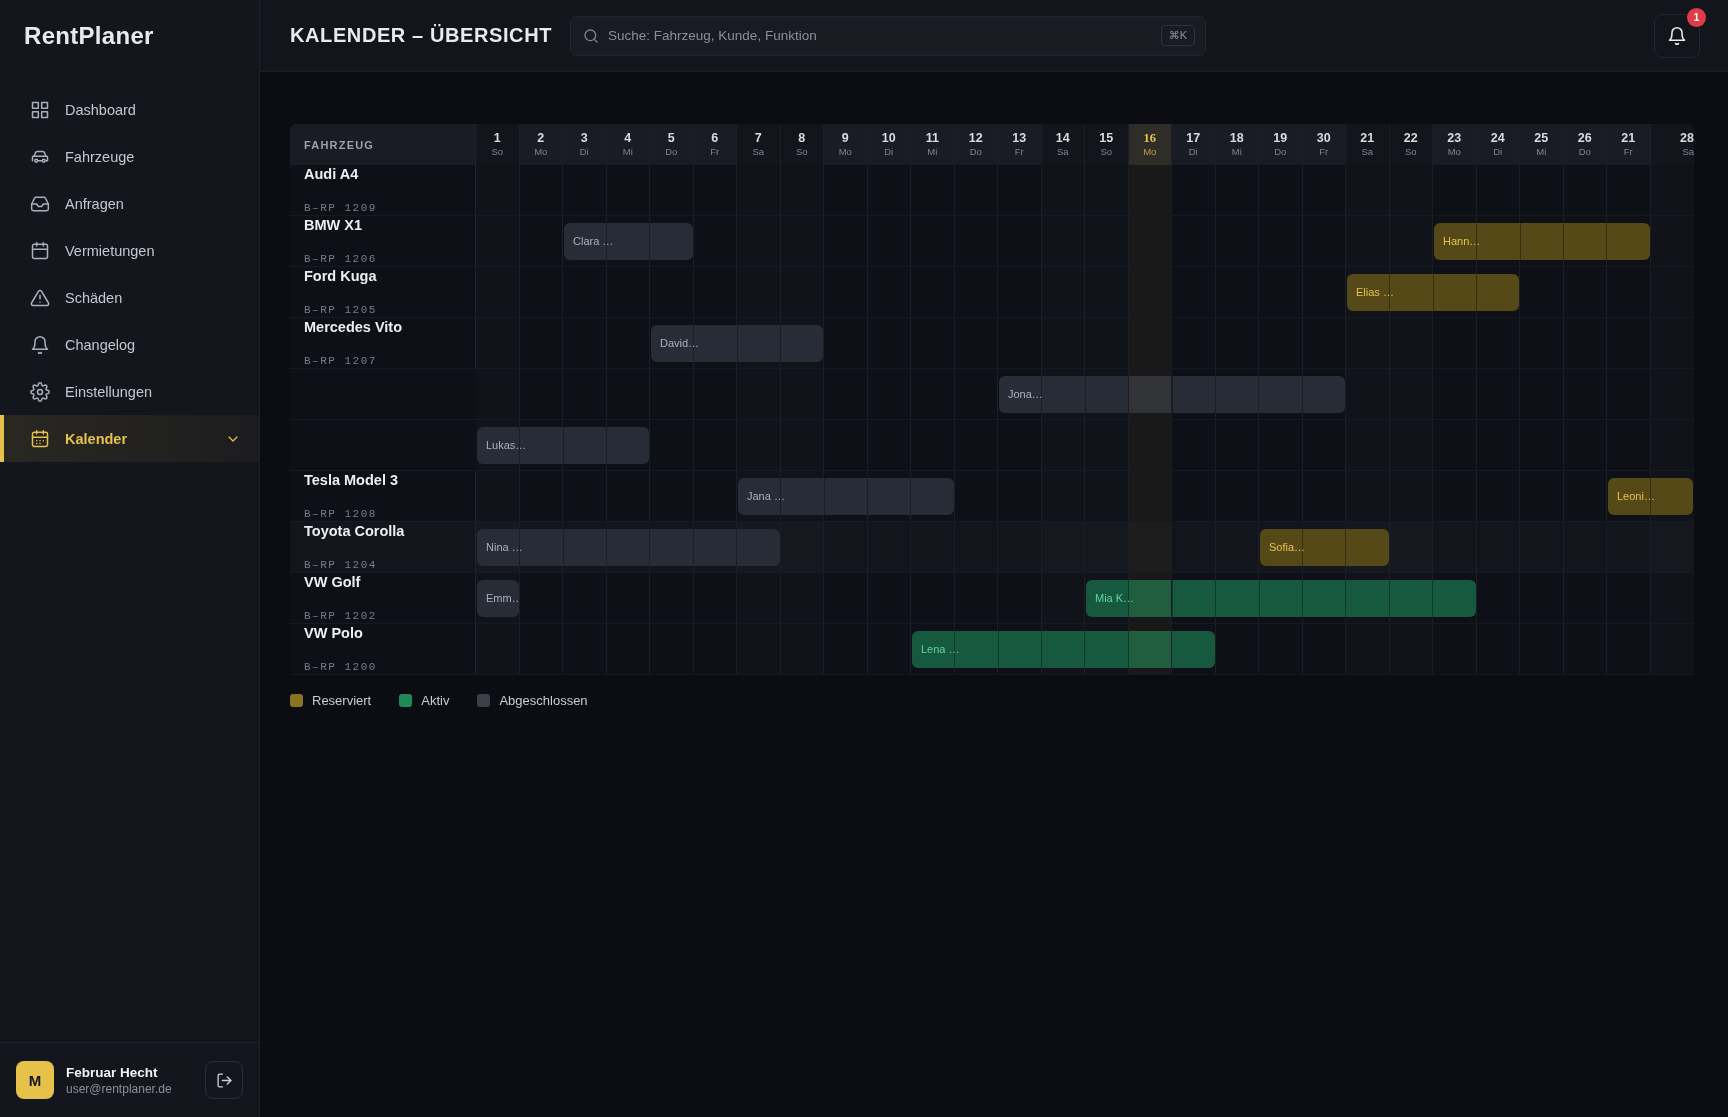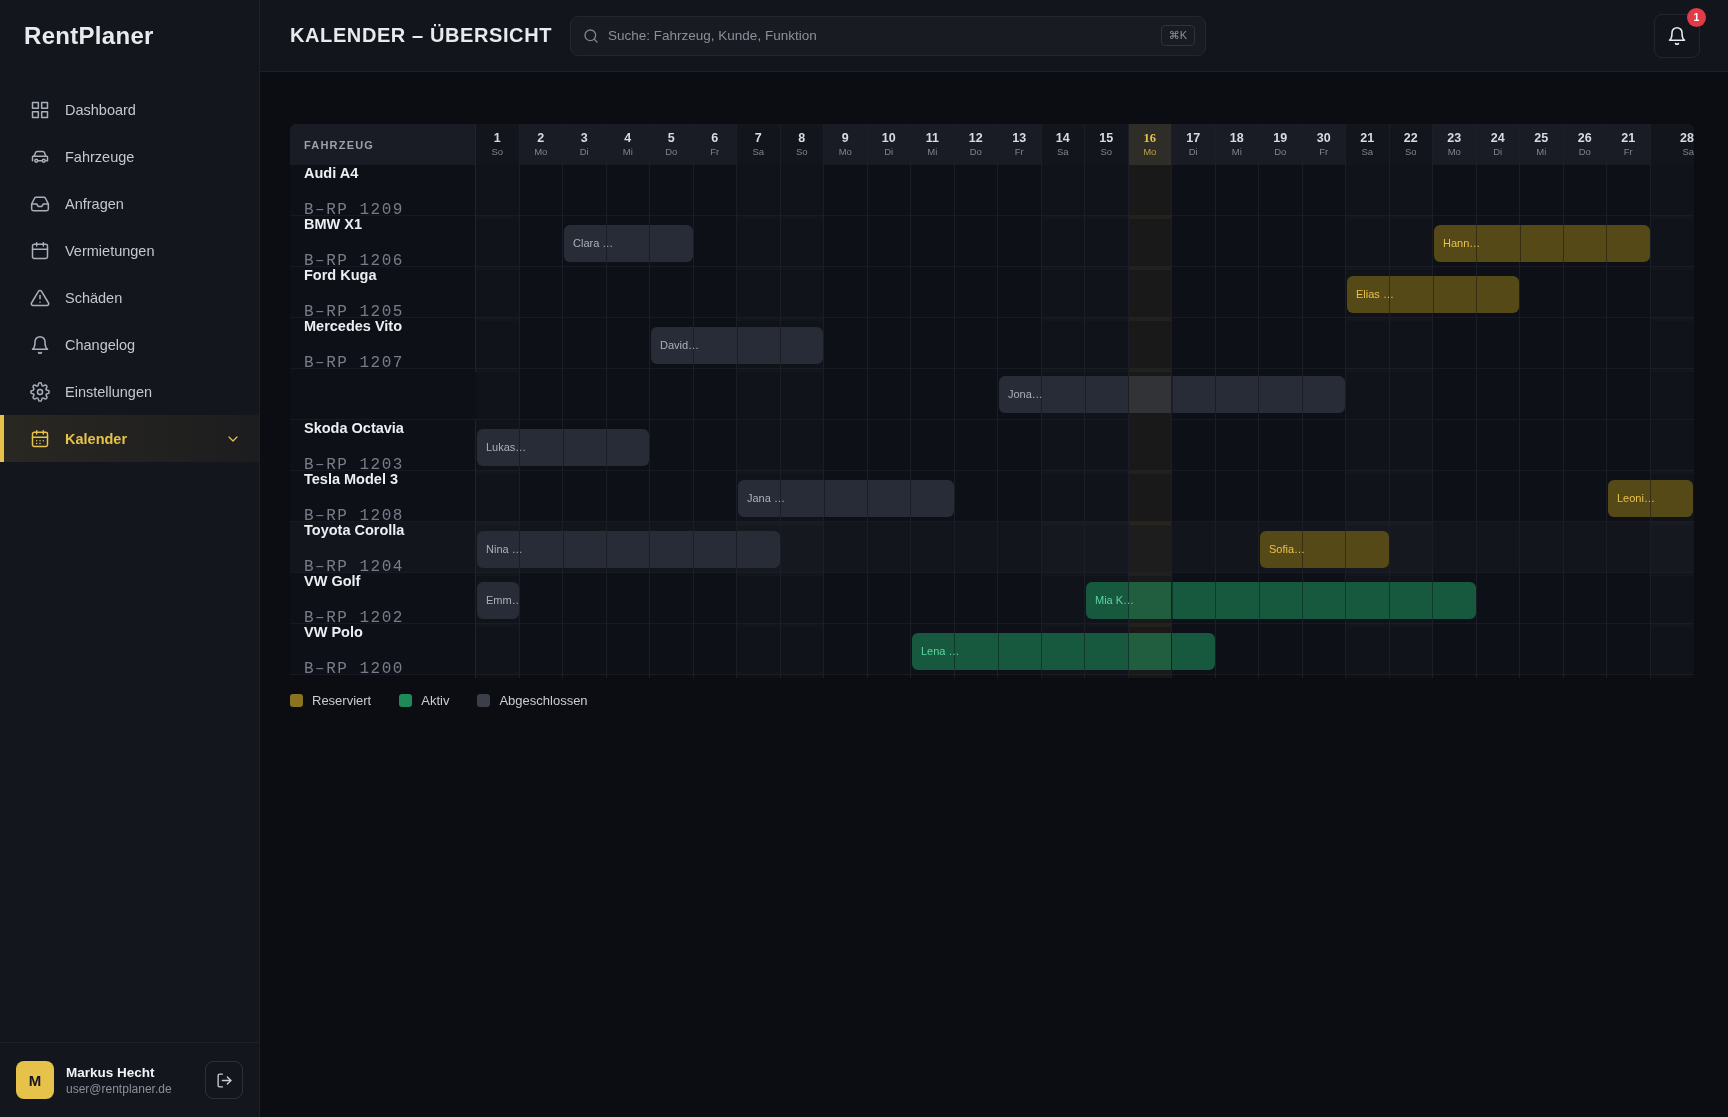--- a/index.html
+++ b/index.html
@@ -83,21 +83,21 @@
   .day-head.weekend { background:#13151d; }
   .day-head.today { background:rgba(231,194,74,.10); }
   .day-head.today .day-num { color:var(--accent);font-family:Liberation Serif, serif; }
   .day-head.today .day-wd { color:rgba(231,194,74,.75); }
 
   .grid-row { height:51px; border-bottom:1px solid #171a22; position:relative; }
   .grid-row.hl { background:rgba(255,255,255,.022); }
   .veh-cell { grid-column:1; grid-row:1; display:flex; flex-direction:column; justify-content:center;
     padding-left:14px; border-right:1px solid #20232d; }
   .veh-name { font-size:14.5px; font-weight:600; color:#eceef2; }
-  .veh-plate { font-size:16px; font-family:"Liberation Mono", monospace; color:#767c89;
+  .veh-plate { font-size:11px; font-family:"Liberation Mono", monospace; color:#767c89;
     letter-spacing:1.5px; margin-top:20px; }
   .cell { grid-row:1; border-right:1px solid #1b1e27; position:relative; cursor:pointer; }
   .cell.last { border-right:0; }
   .cell.weekend { background:rgba(255,255,255,.015); }
   .cell.today { background:rgba(231,194,74,.05); z-index:3; }
 
   .bar { grid-row:1; align-self:center; height:37px; border-radius:6px; position:relative;
     z-index:2; overflow:hidden; cursor:pointer; margin:0 1px; }
   .bar-segs { position:absolute; inset:0; display:flex; }
   .seg { flex:1; border-right:1px solid rgba(8,10,14,.4); }
@@ -210,21 +210,21 @@
           <span class="chev">
             <svg viewBox="0 0 24 24" fill="none" stroke="currentColor" stroke-width="1.8" stroke-linecap="round" stroke-linejoin="round">
               <polyline points="6 9 12 15 18 9"></polyline>
             </svg>
           </span>
         </div>
       </nav>
     <div class="user-footer">
       <div class="avatar">M</div>
       <div class="user-meta">
-        <div class="user-name">Markus Hecht</div>
+        <div class="user-name">Februar Hecht</div>
         <div class="user-email">user@rentplaner.de</div>
       </div>
       <button class="logout-btn">
         <span style="display:flex">
           <svg viewBox="0 0 24 24" fill="none" stroke="currentColor" stroke-width="1.9" stroke-linecap="round" stroke-linejoin="round">
               <path d="M9 21H5a2 2 0 0 1-2-2V5a2 2 0 0 1 2-2h4"></path>
               <polyline points="16 17 21 12 16 7"></polyline>
               <line x1="21" y1="12" x2="9" y2="12"></line>
             </svg>
         </span>
@@ -586,24 +586,20 @@
                 <span class="seg"></span>
                 <span class="seg"></span>
                 <span class="seg"></span>
                 <span class="seg"></span>
                 <span class="seg"></span>
               </span>
               <span class="bar-label">Jona…</span>
             </div>
           </div>
           <div class="grid-row">
-            <div class="veh-cell">
-              <span class="veh-name">Skoda Octavia</span>
-              <span class="veh-plate">B–RP 1203</span>
-            </div>
             <div class="cell weekend" style="grid-column:2"></div>
             <div class="cell" style="grid-column:3"></div>
             <div class="cell" style="grid-column:4"></div>
             <div class="cell" style="grid-column:5"></div>
             <div class="cell" style="grid-column:6"></div>
             <div class="cell" style="grid-column:7"></div>
             <div class="cell weekend" style="grid-column:8"></div>
             <div class="cell weekend" style="grid-column:9"></div>
             <div class="cell" style="grid-column:10"></div>
             <div class="cell" style="grid-column:11"></div>

